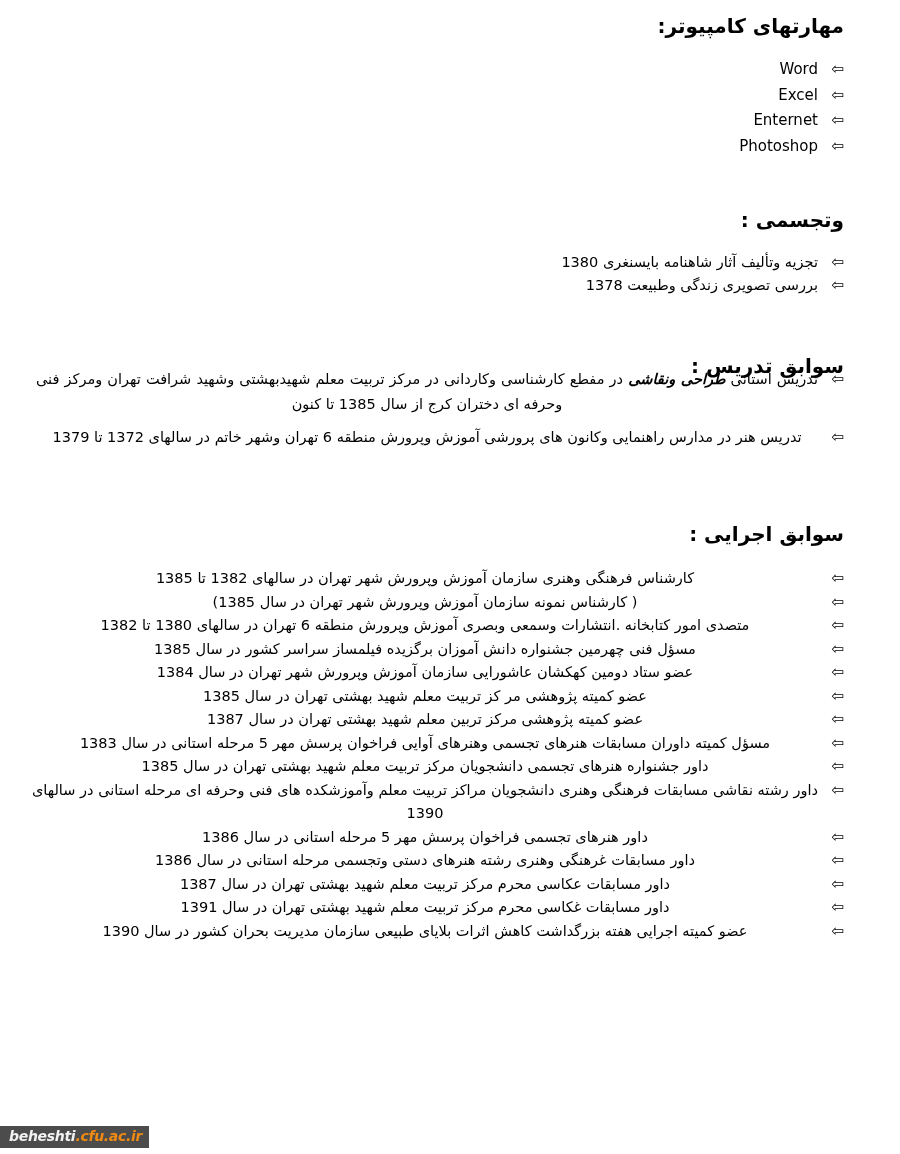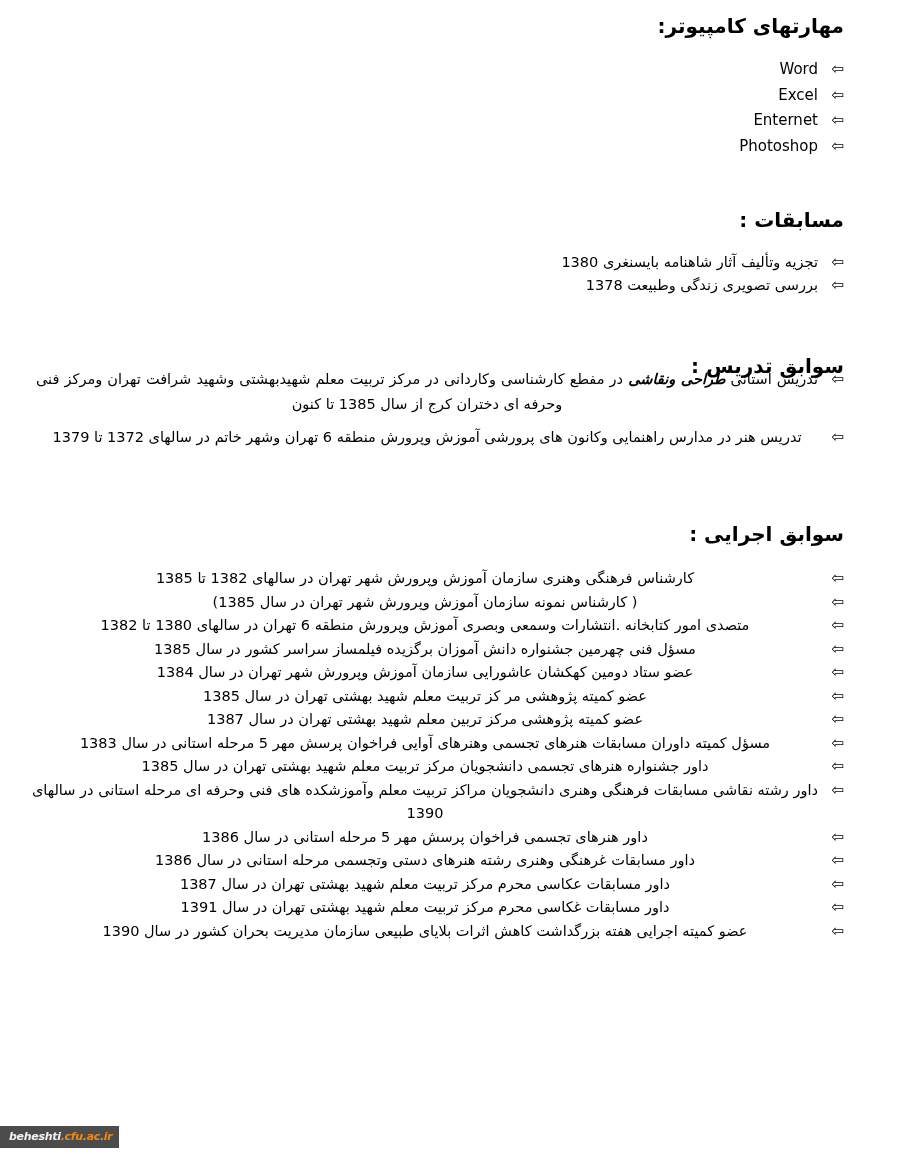--- a/index.html
+++ b/index.html
@@ -129,21 +129,21 @@
   
   .watermark {
     position: absolute;
     left: 0;
     top: 1126px;
     background: #4c4c4c;
     padding: 3px 7px 4px 9px;
     direction: ltr;
     font-style: italic;
     font-weight: bold;
-    font-size: 11px;
+    font-size: 14px;
     line-height: 15px;
     letter-spacing: -0.3px;
     font-family: "DejaVu Sans", "Liberation Sans", sans-serif;
   }
   .watermark .wm-a { color: #f2f2f2; }
   .watermark .wm-b { color: #f08a12; }
 </style>
 </head>
 <body>
 
@@ -163,21 +163,21 @@
     <li>
       <span class="bullet">⇦</span>
       <span class="txt">Enternet</span>
     </li>
     <li>
       <span class="bullet">⇦</span>
       <span class="txt">Photoshop</span>
     </li>
   </ul>
 
-  <div id="pubs-heading" class="sec-heading">مسابقات :</div>
+  <div id="pubs-heading" class="sec-heading">وتجسمی :</div>
 
   <ul id="pubs-block" class="blist pub-list">
     <li>
       <span class="bullet">⇦</span>
       <span class="txt">تجزیه وتألیف آثار شاهنامه بایسنغری</span>
       <span class="year">1380</span>
     </li>
     <li>
       <span class="bullet">⇦</span>
       <span class="txt">بررسی تصویری زندگی وطبیعت</span>

